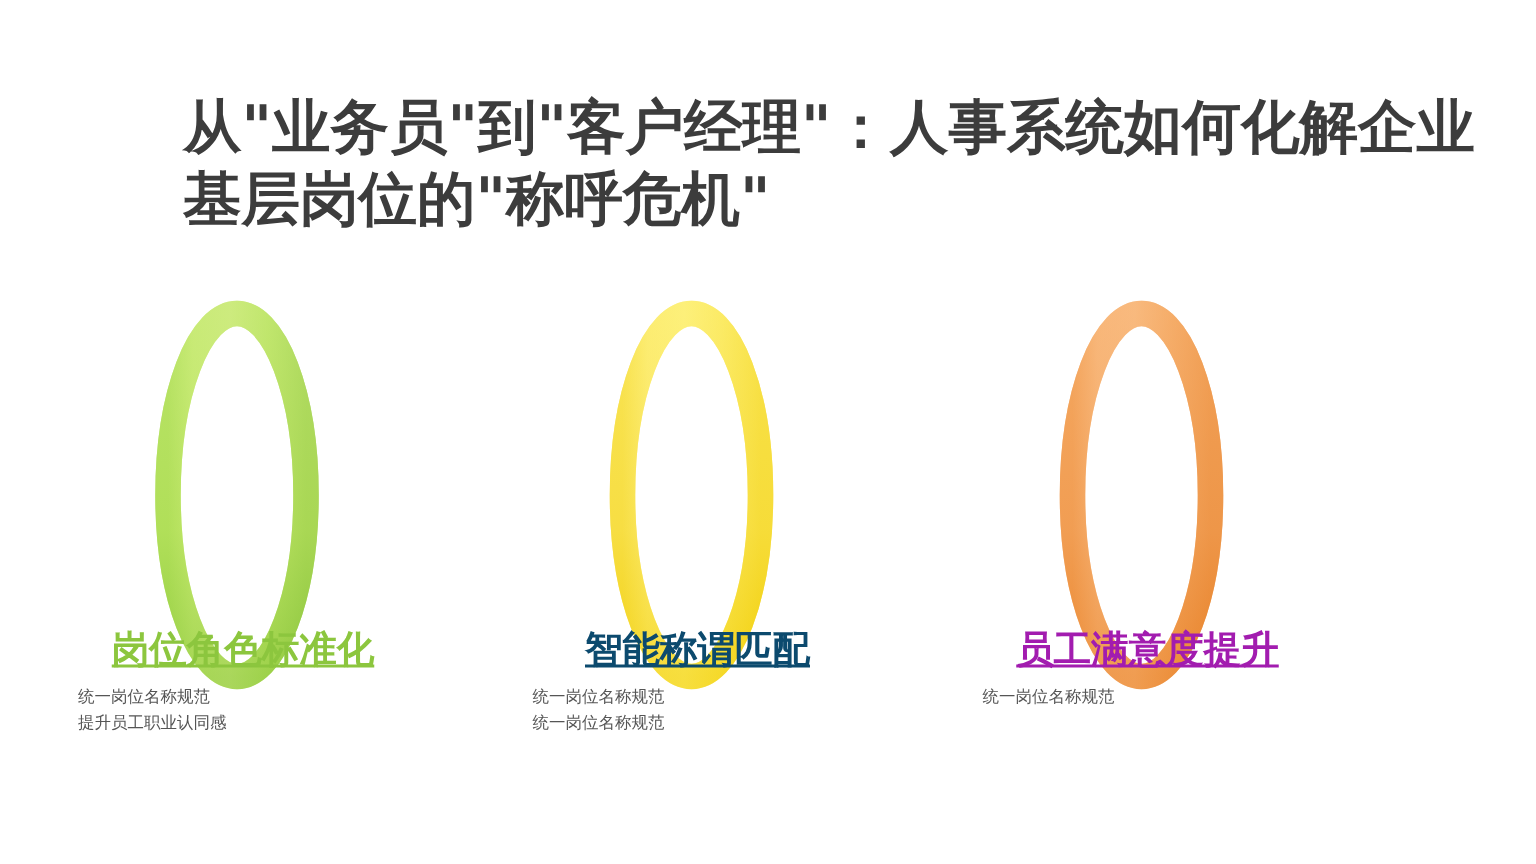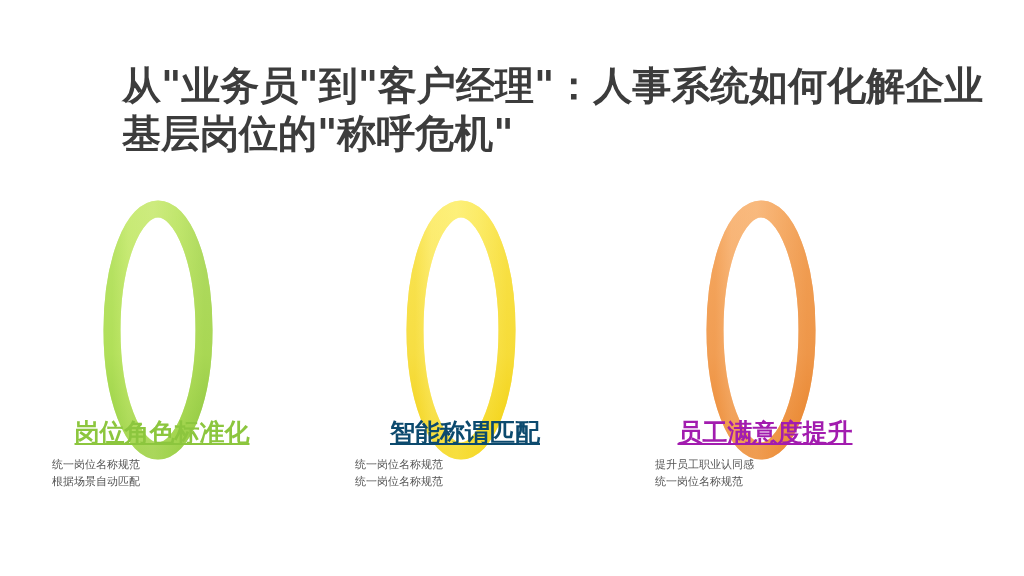--- a/index.html
+++ b/index.html
@@ -119,21 +119,21 @@
             <stop offset="100%" stop-color="#8dc63f"></stop>
           </linearGradient>
         </defs>
         <ellipse cx="56" cy="125" rx="46" ry="121" fill="none" stroke="url(#g0)" stroke-width="17"></ellipse>
         <ellipse cx="56" cy="125" rx="46" ry="121" fill="none" stroke="url(#g0v)" stroke-width="17" opacity="0.55"></ellipse>
       </svg>
     </div>
     <div class="col-label" style="color: rgb(140, 198, 62);">岗位角色标准化</div>
     <div class="col-desc">
       <div>统一岗位名称规范</div>
-      <div>根据场景自动匹配</div>
+      <div>提升员工职业认同感</div>
     </div>
   </div>
 
   <div class="column" id="col-1">
     <div class="ring-wrap">
       <svg class="ring-svg" viewBox="0 0 112 250">
         <defs>
           <linearGradient id="g1" x1="0" y1="0" x2="1" y2="0">
             <stop offset="0%" stop-color="#f3d424"></stop>
             <stop offset="18%" stop-color="#fbe96a"></stop>
@@ -174,18 +174,17 @@
             <stop offset="60%" stop-color="#f3a662"></stop>
             <stop offset="100%" stop-color="#e8832a"></stop>
           </linearGradient>
         </defs>
         <ellipse cx="56" cy="125" rx="46" ry="121" fill="none" stroke="url(#g2)" stroke-width="17"></ellipse>
         <ellipse cx="56" cy="125" rx="46" ry="121" fill="none" stroke="url(#g2v)" stroke-width="17" opacity="0.55"></ellipse>
       </svg>
     </div>
     <div class="col-label" style="color: #a21caf;">员工满意度提升</div>
     <div class="col-desc">
-      <div>提升员工职业认同感</div>
       <div>统一岗位名称规范</div>
     </div>
   </div>
 
 </div>
 
 </body></html>

